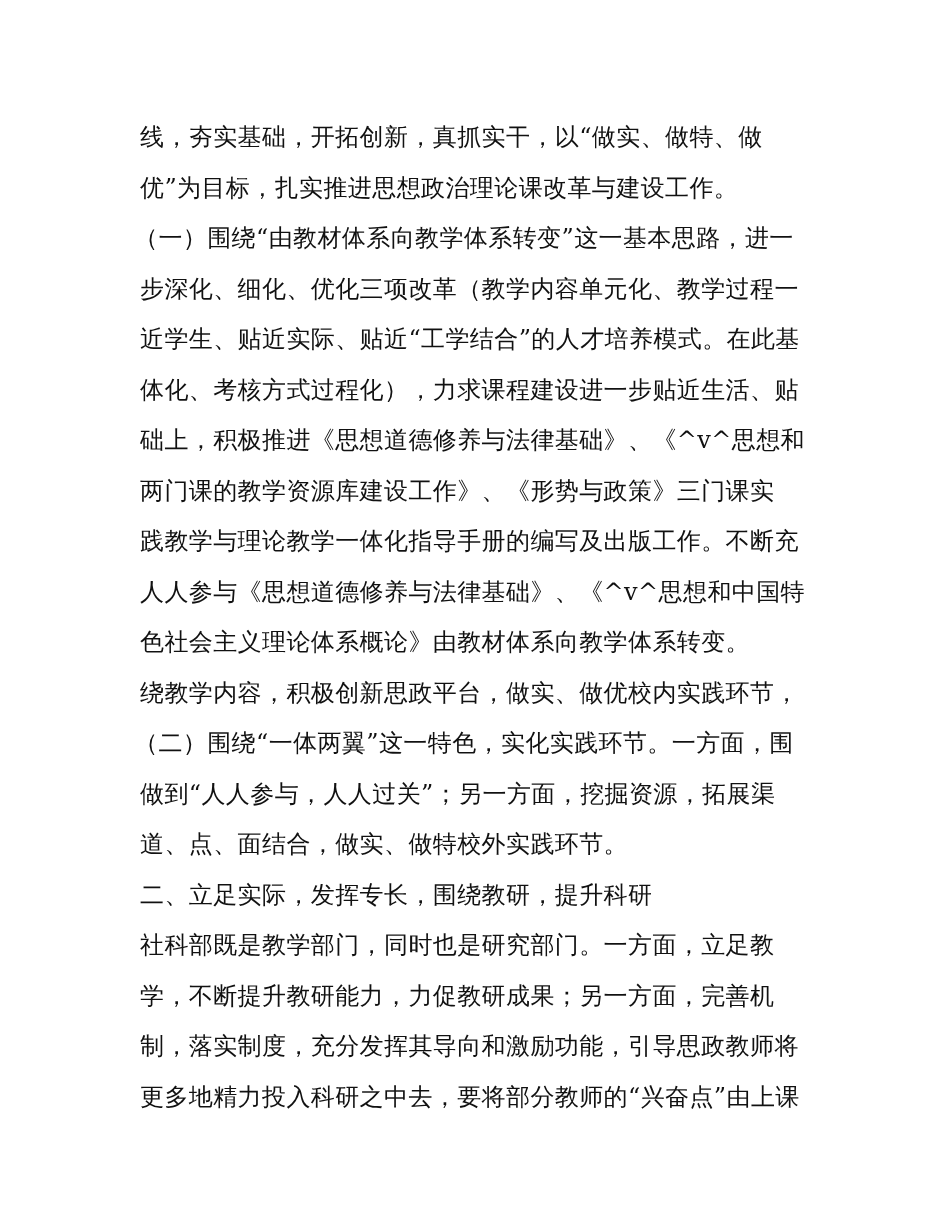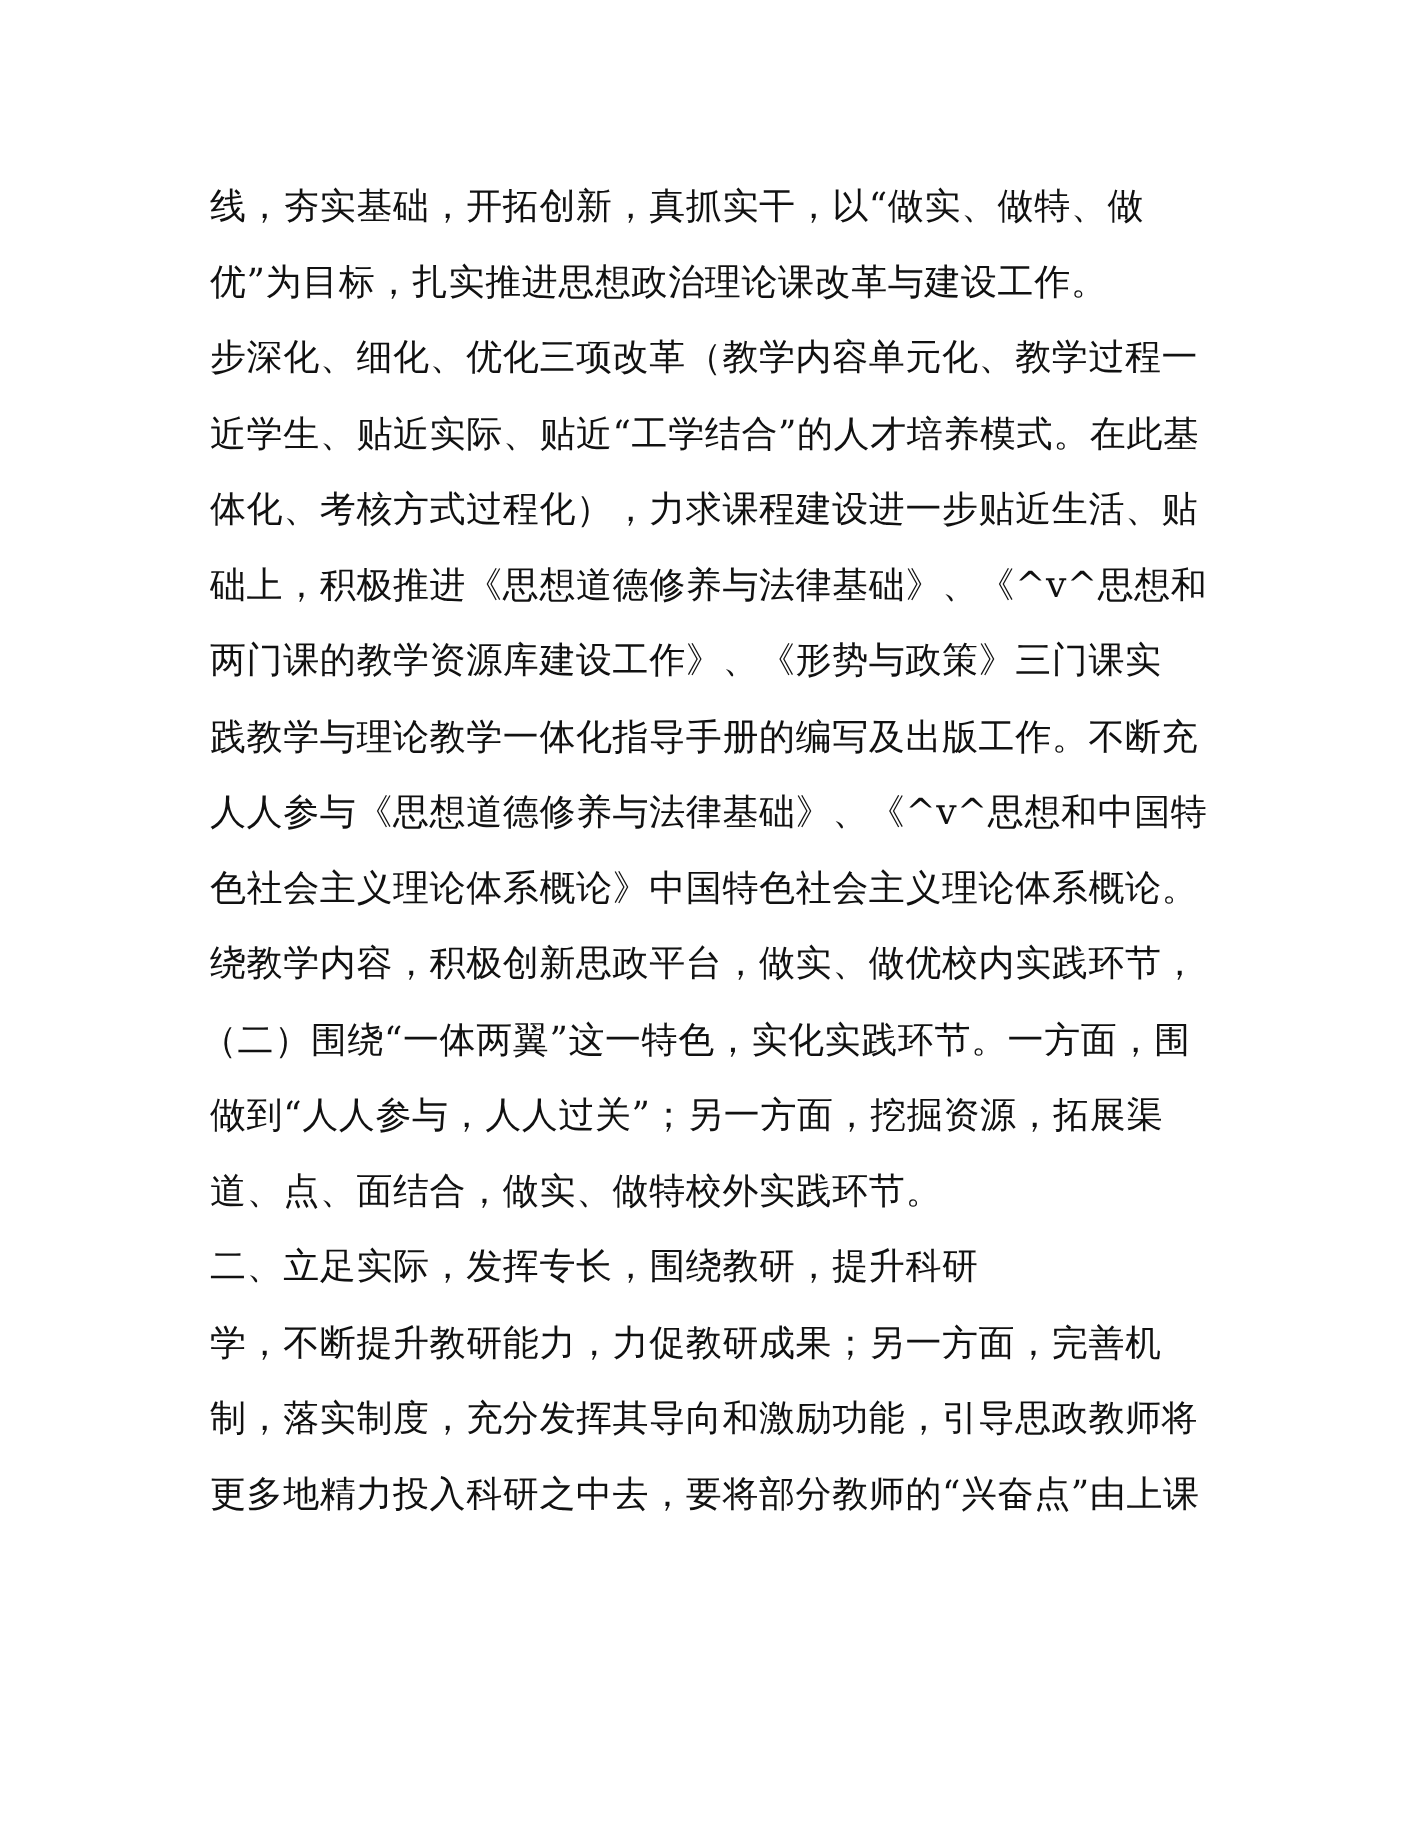--- a/index.html
+++ b/index.html
@@ -21,30 +21,32 @@
   }
   .line.indent-paren { margin-left: -6px; }
 </style>
 </head>
 <body>
 
 <div class="page">
   <div class="content">
     <div class="line">线，夯实基础，开拓创新，真抓实干，以“做实、做特、做</div>
     <div class="line">优”为目标，扎实推进思想政治理论课改革与建设工作。</div>
+    <div class="line indent-paren">（一）围绕“由教材体系向教学体系转变”这一基本思路，进一</div>
     <div class="line">步深化、细化、优化三项改革（教学内容单元化、教学过程一</div>
     <div class="line">近学生、贴近实际、贴近“工学结合”的人才培养模式。在此基</div>
     <div class="line">体化、考核方式过程化），力求课程建设进一步贴近生活、贴</div>
     <div class="line">础上，积极推进《思想道德修养与法律基础》、《^v^思想和</div>
     <div class="line">两门课的教学资源库建设工作》、《形势与政策》三门课实</div>
     <div class="line">践教学与理论教学一体化指导手册的编写及出版工作。不断充</div>
     <div class="line">人人参与《思想道德修养与法律基础》、《^v^思想和中国特</div>
-    <div class="line">色社会主义理论体系概论》中国特色社会主义理论体系概论。</div>
+    <div class="line">色社会主义理论体系概论》由教材体系向教学体系转变。</div>
     <div class="line">绕教学内容，积极创新思政平台，做实、做优校内实践环节，</div>
     <div class="line indent-paren">（二）围绕“一体两翼”这一特色，实化实践环节。一方面，围</div>
     <div class="line">做到“人人参与，人人过关”；另一方面，挖掘资源，拓展渠</div>
     <div class="line">道、点、面结合，做实、做特校外实践环节。</div>
     <div class="line">二、立足实际，发挥专长，围绕教研，提升科研</div>
+    <div class="line">社科部既是教学部门，同时也是研究部门。一方面，立足教</div>
     <div class="line">学，不断提升教研能力，力促教研成果；另一方面，完善机</div>
     <div class="line">制，落实制度，充分发挥其导向和激励功能，引导思政教师将</div>
     <div class="line">更多地精力投入科研之中去，要将部分教师的“兴奋点”由上课</div>
   </div>
 </div>
 
 </body></html>

